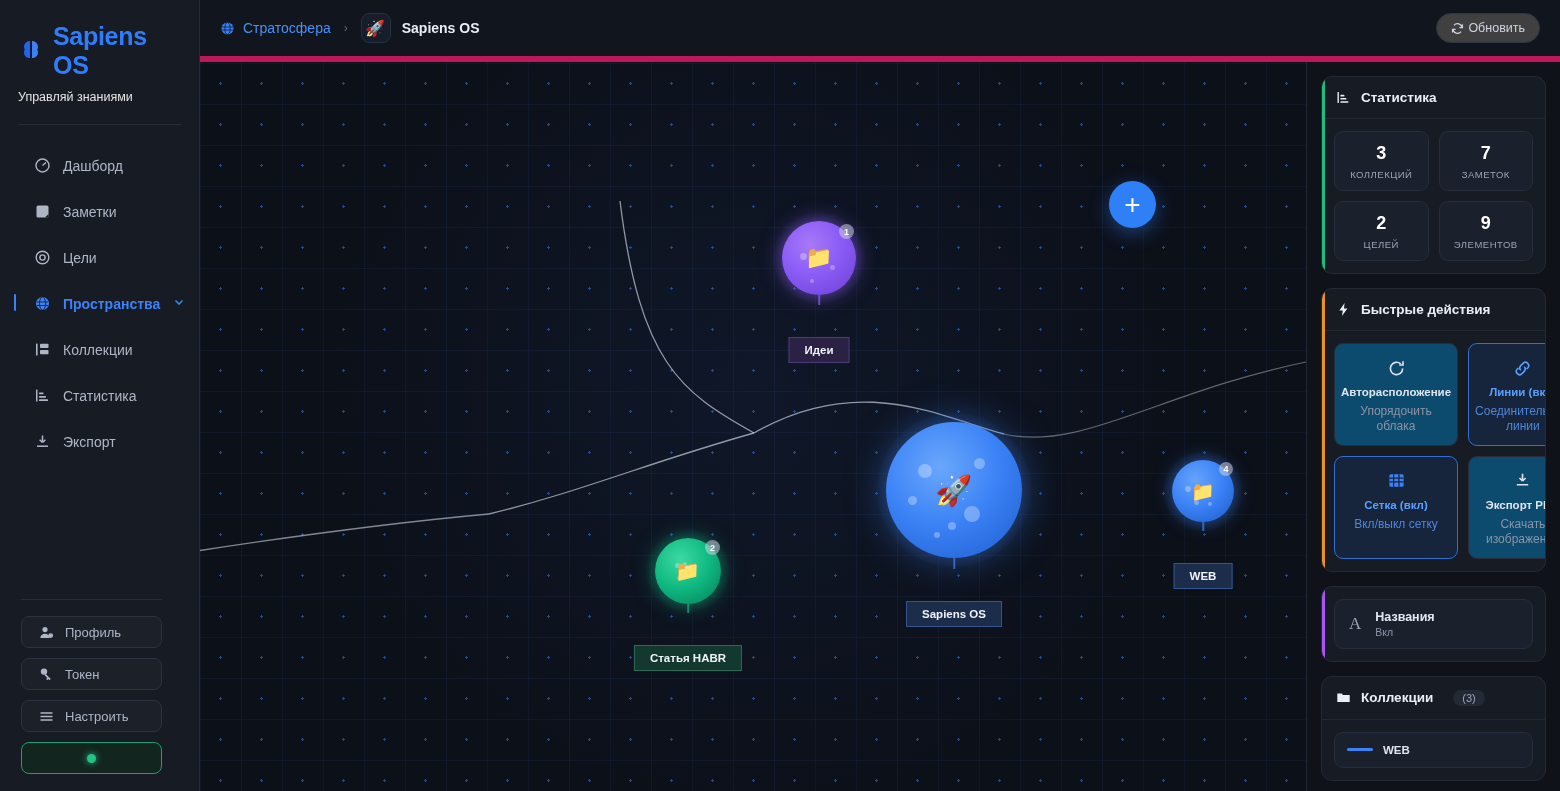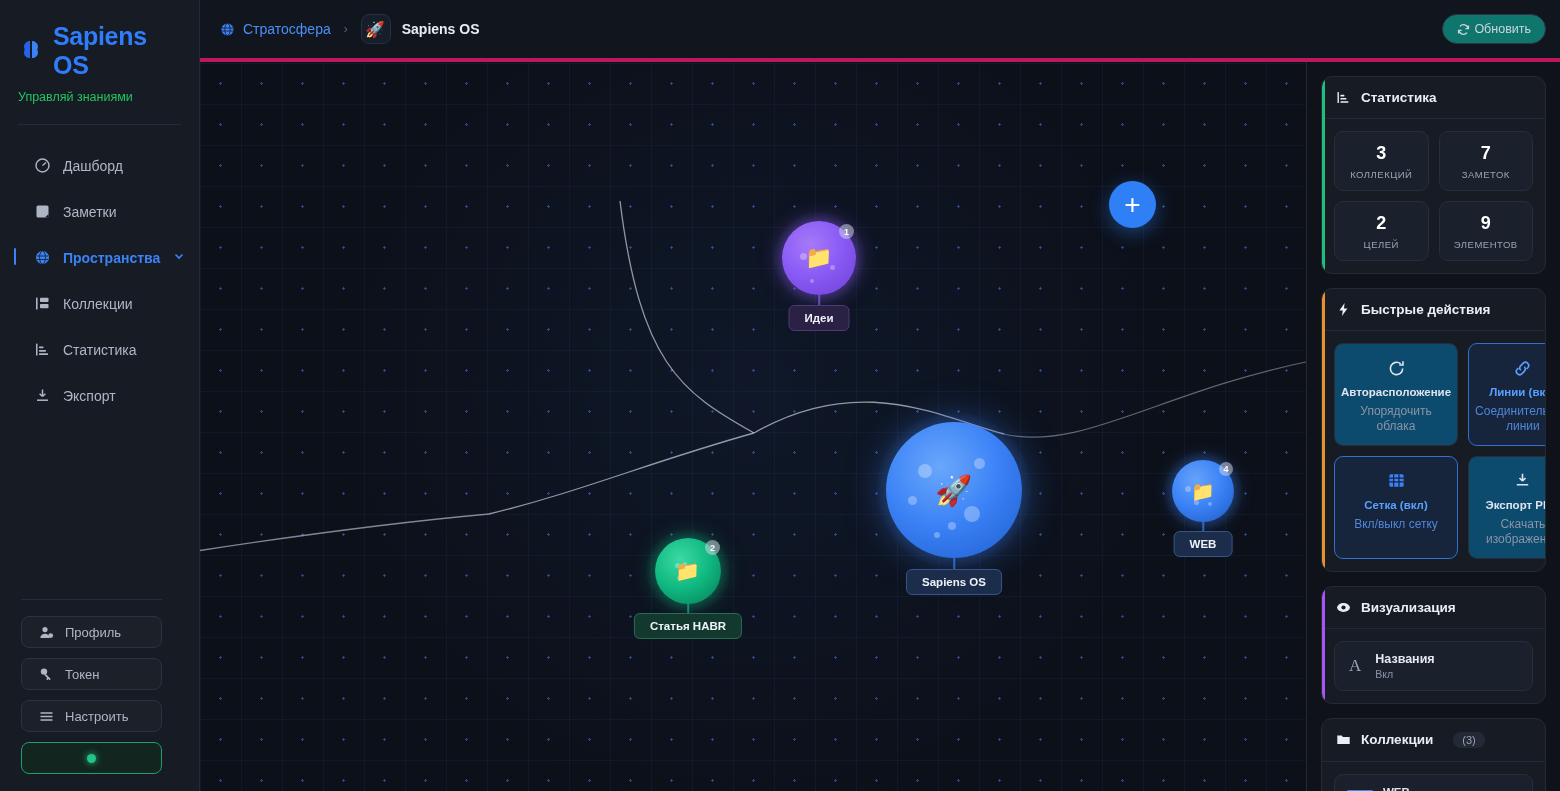--- a/index.html
+++ b/index.html
@@ -16,21 +16,21 @@
     width: 200px; height: 791px;
     background: #171b24;
     border-right: 1px solid #242a36;
     display: flex; flex-direction: column;
     flex: 0 0 200px;
     position: relative;
   }
   .brand { padding: 22px 18px 0 18px; display: flex; align-items: center; gap: 9px; }
   .brand-icon { width: 26px; height: 26px; flex: 0 0 26px; }
   .brand-title { font-size: 25px; font-weight: bold; color: #2f7dfb; letter-spacing: -0.3px; }
-  .brand-sub { padding: 10px 18px 0 18px; font-size: 12.5px; color: #22c55e; }
+  .brand-sub { padding: 10px 18px 0 18px; font-size: 12.5px; color: #e5e5e5; }
   .sb-divider { height: 1px; background: #262c38; margin: 20px 18px 0 18px; }
 
   .nav { margin-top: 22px; display: flex; flex-direction: column; }
   .nav-item {
     display: flex; align-items: center; gap: 12px;
     padding: 10px 18px 10px 34px;
     font-size: 14px; color: #aeb6c6;
     cursor: pointer; position: relative;
     margin-bottom: 9px;
   }
@@ -56,36 +56,36 @@
     height: 32px; border: 1px solid #1f9e6e; border-radius: 8px;
     background: #12251f; display: flex; align-items: center; justify-content: center;
     cursor: pointer; margin-bottom: 0;
   }
   .dot-green { width: 9px; height: 9px; border-radius: 50%; background: #24c285; box-shadow: 0 0 7px #24c285; }
 
   
   .main { flex: 1 1 auto; display: flex; flex-direction: column; min-width: 0; }
   .topbar {
     height: 62px; flex: 0 0 62px;
-    background: #11151d; border-bottom: 4px solid #be185d;
-    display: flex; align-items: center; padding: 0 14px 0 20px;
+    background: #11151d; border-bottom: 6px solid #be185d;
+    display: flex; align-items: center; padding: 0 20px 0 20px;
   }
   .crumb { display: flex; align-items: center; gap: 8px; color: #4a90f7; font-size: 14px; cursor: pointer; }
   .crumb-sep { margin: 0 13px; color: #5c6476; font-size: 12px; }
   .crumb-cur { display: flex; align-items: center; gap: 11px; }
   .crumb-badge {
     width: 30px; height: 30px; border-radius: 8px;
     background: #161d2b; border: 1px solid #26303f;
     display: flex; align-items: center; justify-content: center; font-size: 16px;
   }
   .crumb-cur-label { font-size: 14px; font-weight: bold; color: #e8ecf4; }
   .refresh-btn {
     margin-left: auto; display: flex; align-items: center; gap: 4px;
     height: 30px; padding: 0 14px; border-radius: 15px;
-    border: 1px solid #2e3644; background: #0f766e;
+    border: 1px solid #2e3644; background: #404040;
     color: #cdd4e0; font-size: 12.5px; cursor: pointer;
   }
 
   .body-row { flex: 1 1 auto; display: flex; min-height: 0; }
 
   
   .canvas {
     flex: 1 1 auto; position: relative; overflow: hidden;
     background:
       radial-gradient(circle at 50% 45%, rgba(30,60,120,0.17) 0%, rgba(10,13,20,0) 62%),
@@ -120,23 +120,24 @@
   .spark { position: absolute; border-radius: 50%; background: rgba(255,255,255,0.30); z-index: 2; }
   .badge {
     position: absolute; border-radius: 50%;
     background: rgba(210,215,230,0.52);
     color: #fff; font-size: 9px; font-weight: bold;
     display: flex; align-items: center; justify-content: center; z-index: 4;
   }
   .stem { position: absolute; width: 1.5px; left: 50%; transform: translateX(-50%); }
   .nlabel {
     position: absolute; left: 50%; transform: translateX(-50%);
-    padding: 6px 15px; border-radius: 6px;
+    padding: 6px 15px; border-radius: 0;
     font-size: 11.5px; font-weight: bold; color: #eef2f9;
     white-space: nowrap;
+    margin-top: 32px;
   }
 
   
   .rpanel {
     width: 254px; flex: 0 0 254px; height: 100%;
     background: #0f1219; border-left: 1px solid #222835;
     padding: 14px 14px 0 14px; overflow: hidden;
   }
   .card {
     background: #161b24; border: 1px solid #232a36; border-radius: 11px;
@@ -224,20 +225,29 @@
       </div>
       <div class="nav-item">
         <span class="ic">
           <svg viewBox="0 0 17 17" width="17" height="17">
               <rect x="2.5" y="2.5" width="12" height="12" rx="1.6" fill="#aeb6c6"></rect>
               <path d="M14.5 11v3.5H11z" fill="#171b24"></path>
             </svg>
         </span>
         <span>Заметки</span>
       </div>
+      <div class="nav-item">
+        <span class="ic">
+          <svg viewBox="0 0 17 17" width="17" height="17" fill="none" stroke="#aeb6c6" stroke-width="1.4">
+            <circle cx="8.5" cy="8.5" r="6.3"></circle>
+              <circle cx="8.5" cy="8.5" r="2.6"></circle>
+          </svg>
+        </span>
+        <span>Цели</span>
+      </div>
       <div class="nav-item active">
         <span class="ic">
           <svg viewBox="0 0 17 17" width="17" height="17">
             <circle cx="8.5" cy="8.5" r="6.5" fill="#3b82f6"></circle>
             <path d="M3 7h11M3 10.5h11" stroke="#1b2b46" stroke-width="1"></path>
             <ellipse cx="8.5" cy="8.5" rx="3" ry="6.5" fill="none" stroke="#1b2b46" stroke-width="1"></ellipse>
           </svg>
         </span>
         <span>Пространства</span>
         <span class="chev">
@@ -499,29 +509,20 @@
                   </svg>
                 </span>
                 <div class="qa-t">Экспорт PNG</div>
                 <div class="qa-s">Скачать изображение</div>
               </div>
             </div>
           </div>
         </div>
 
         <div class="card acc-purple">
-          <div class="card-head">
-            <span class="ic">
-              <svg viewBox="0 0 15 15" width="15" height="15" fill="#eaeef6">
-                <ellipse cx="7.5" cy="7.5" rx="6.4" ry="4.4"></ellipse>
-                  <circle cx="7.5" cy="7.5" r="2.1" fill="#161b24"></circle>
-              </svg>
-            </span>
-            <span>Визуализация</span>
-          </div>
           <div class="card-body">
             <div class="viz-row">
               <span class="viz-glyph">A</span>
               <span>
                 <div class="viz-t">Названия</div>
                 <div class="viz-s">Вкл</div>
               </span>
             </div>
           </div>
         </div>

